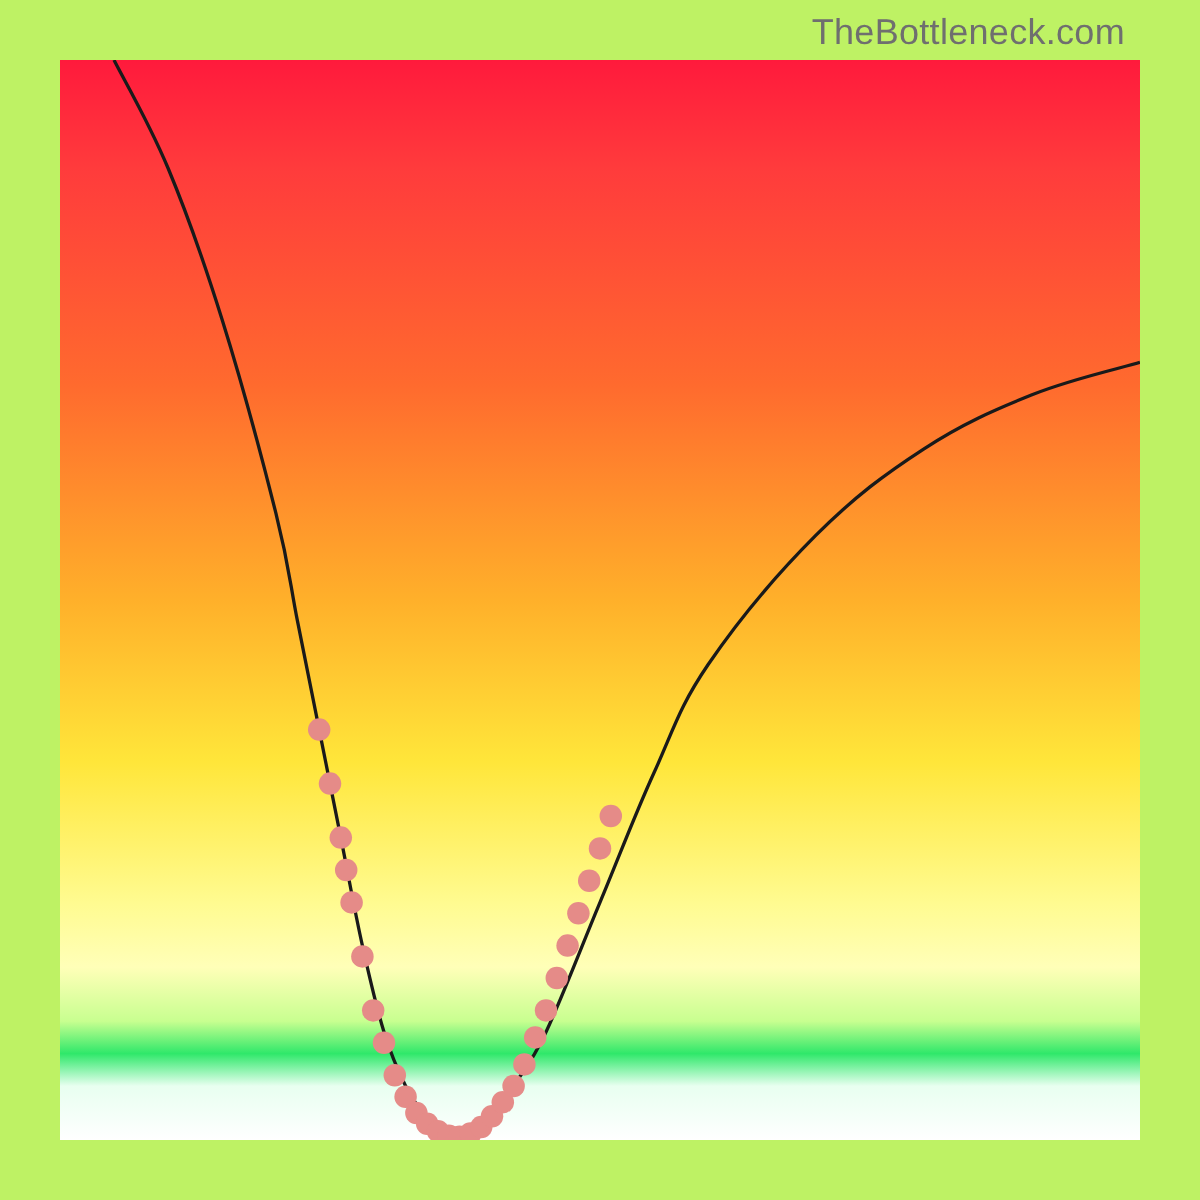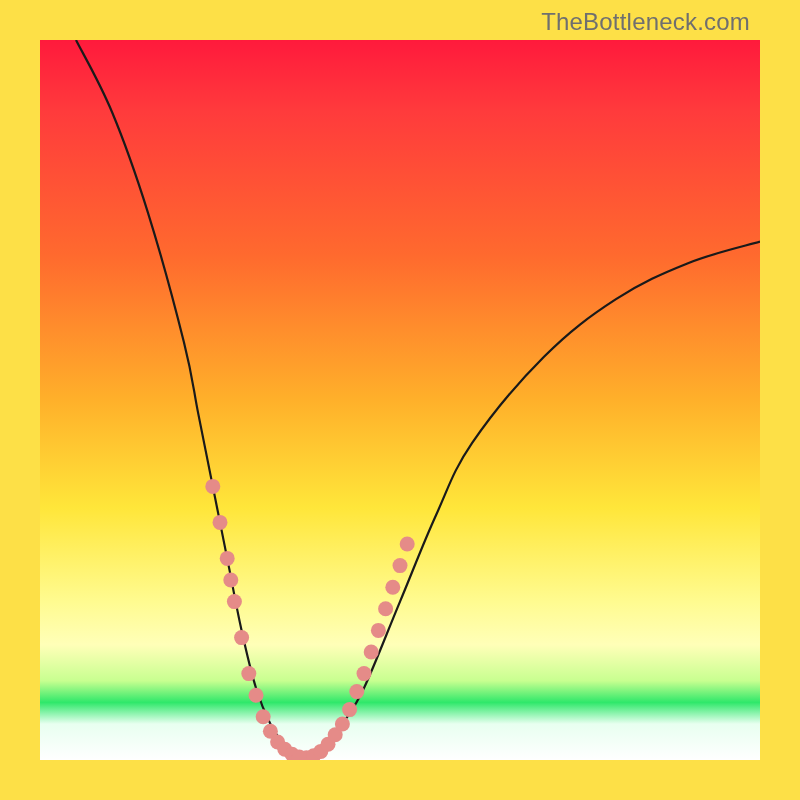--- a/index.html
+++ b/index.html
@@ -9,21 +9,21 @@
     height: 800px;
     overflow: hidden;
     background: #000;
     font-family: Arial, Helvetica, sans-serif;
   }
   .frame {
     position: absolute;
     top: 0; left: 0;
     width: 800px;
     height: 800px;
-    background: #fde047;
+    background: #bef264;
   }
   .plot-area {
     position: absolute;
     top: 40px;
     left: 40px;
     width: 720px;
     height: 720px;
     
     background: linear-gradient(
       to bottom,

